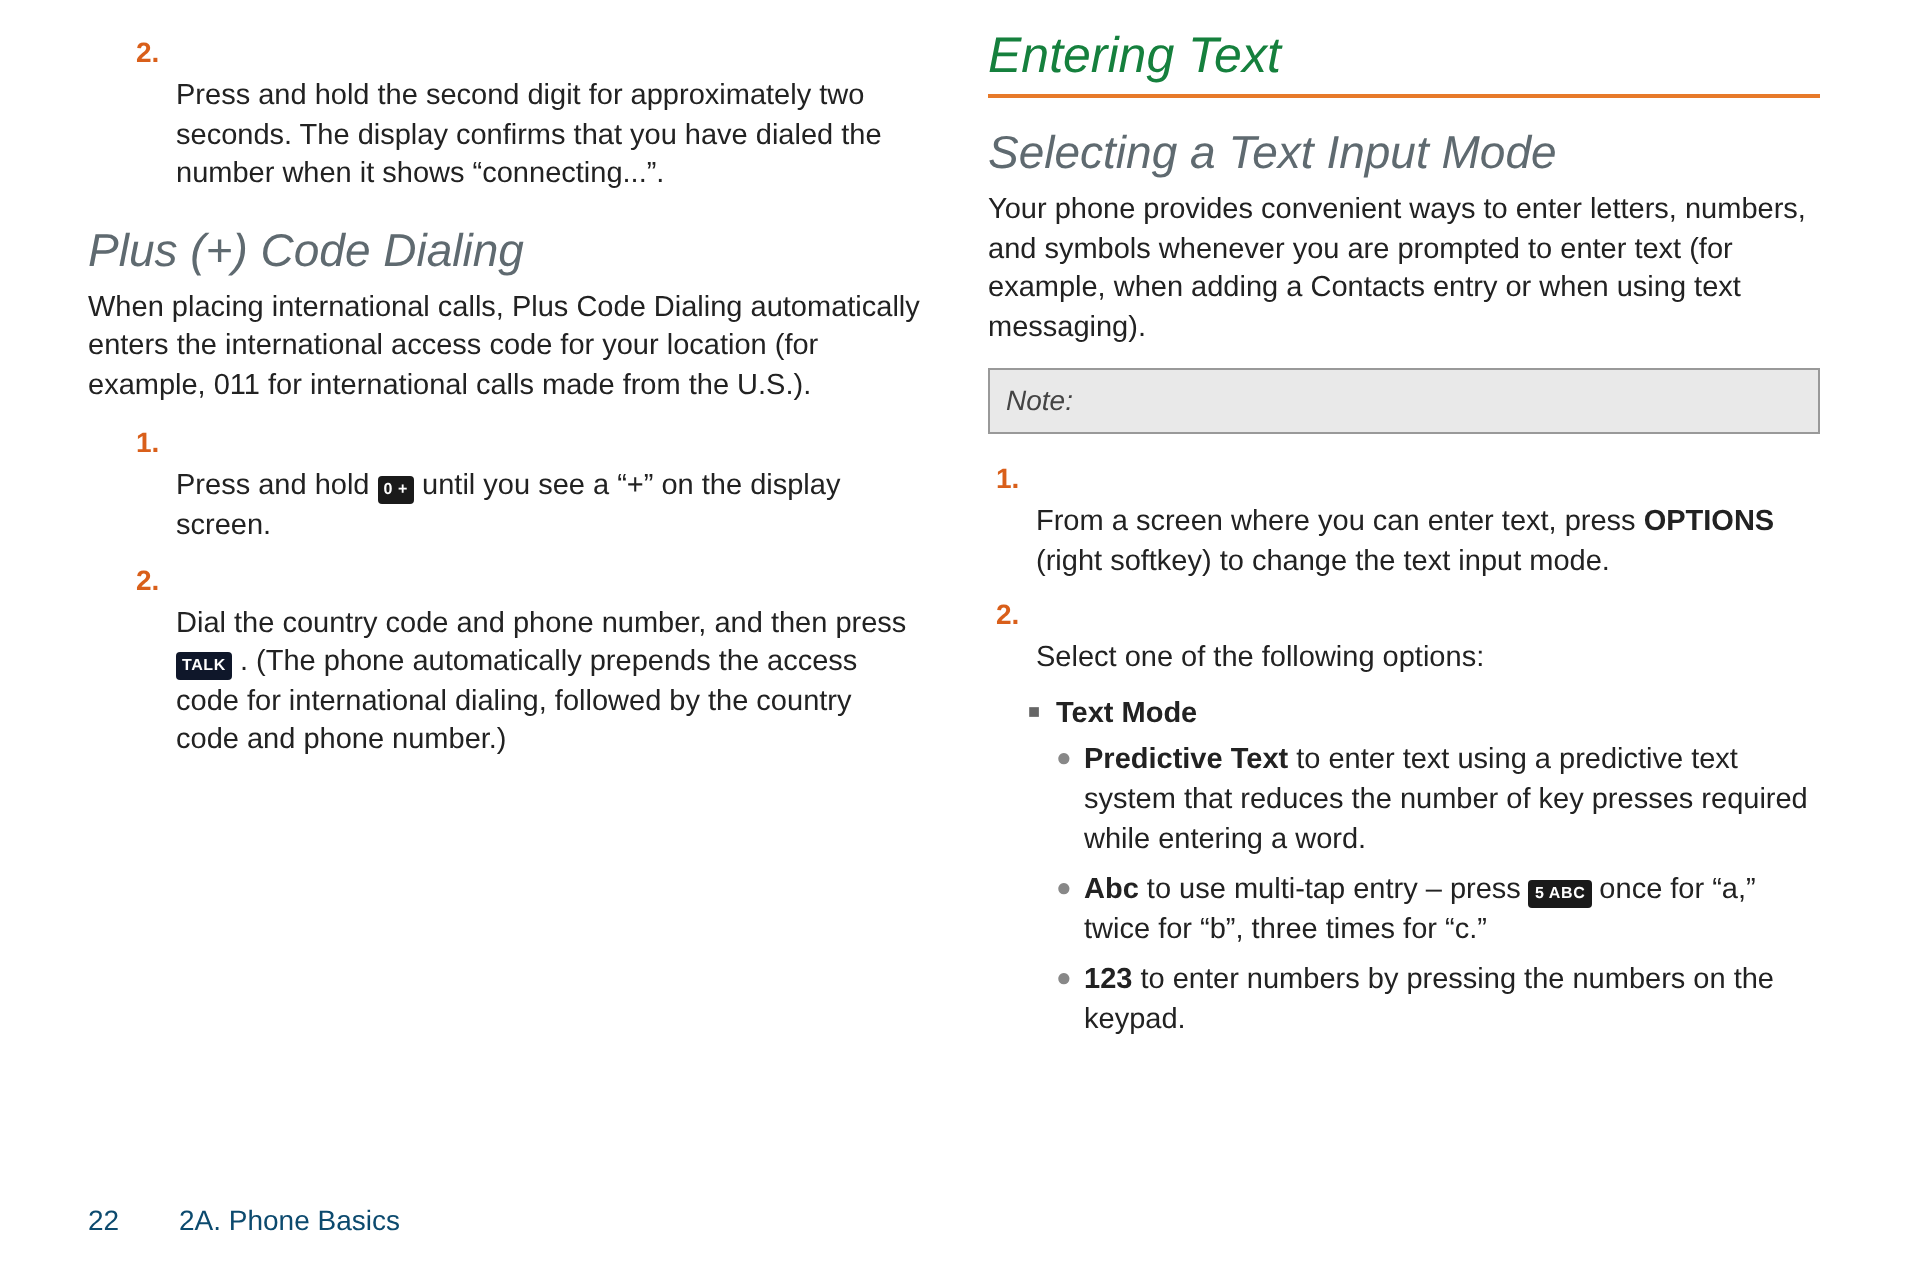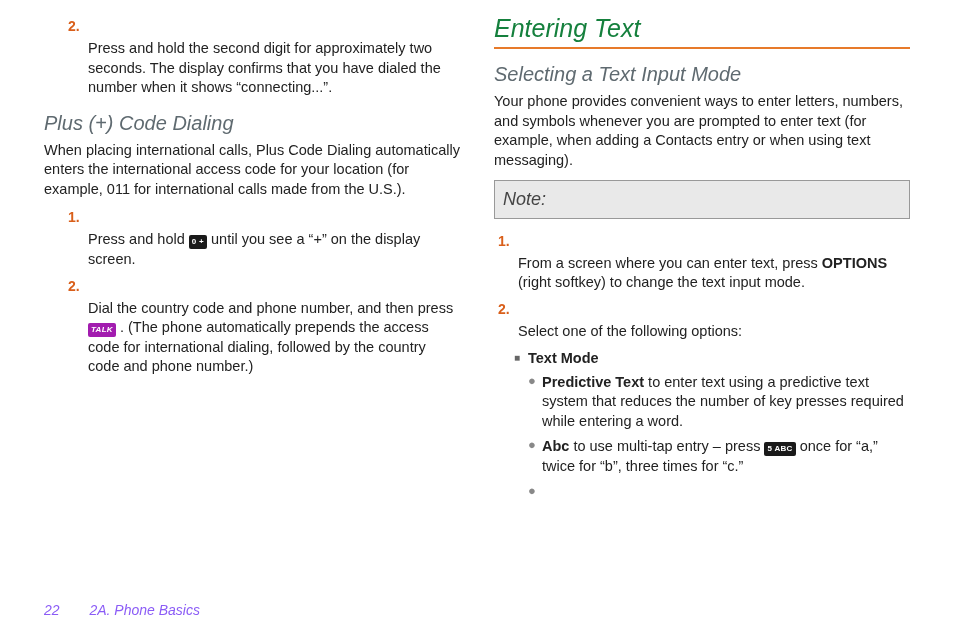--- a/index.html
+++ b/index.html
@@ -41,21 +41,21 @@
     padding-left: 4px;
   }
   .num-item .t {
     font-size: 14.5px;
     line-height: 1.35;
     margin-top: 21px;
   }
   .h2 {
     font-style: italic;
     color: #5f6a70;
-    font-size: 20px;
+    font-size: 23px;
     margin: 14px 0 6px 0;
   }
   .h1 {
     font-style: italic;
     color: #15803d;
     font-size: 25px;
     margin: 0 0 4px 0;
   }
   .rule-orange {
     height: 2px;
@@ -72,25 +72,25 @@
     vertical-align: 0;
     background: #1a1a1a;
     color: #fff;
     font-size: 8px;
     font-weight: bold;
     padding: 3px 3px;
     border-radius: 2px;
     line-height: 1;
     letter-spacing: 0.3px;
   }
-  .key.talk { background: #a21caf; font-style: italic; }
+  .key.talk { background: #0f172a; }
   .notebox {
     border: 1px solid #999;
     background: #e9e9e9;
-    font-size: 18px;
+    font-size: 14px;
     font-style: italic;
     padding: 6px 8px 6px 8px;
     color: #444;
     margin: 6px 0 14px 0;
     line-height: 1.35;
   }
   .notebox .nl { font-style: italic; }
   .notebox .row1 { display: flex; }
   .notebox .lead { flex-shrink: 0; width: 46px; }
   .sub-item {
@@ -122,22 +122,21 @@
     line-height: 1.25;
   }
   .sub2-item .bt2 {
     font-size: 14.5px;
     line-height: 1.35;
   }
   .bold { font-weight: bold; }
   .footer {
     padding-top: 20px;
     font-size: 14px;
-    font-style: italic;
-    color: #8b5cf6;
+    color: #0c4a6e;
   }
   .footer .pg { margin-right: 26px; }
 </style>
 </head>
 <body>
 
 <div class="page">
   <div class="columns">
 
     <div class="col">
@@ -212,20 +211,23 @@
 
       <div class="sub2-item">
         <div class="b2">●</div>
         <div class="bt2">
           <span class="bold">Abc</span><span> to use multi-tap entry – press </span><span class="key">5 ABC</span><span> once for “a,” twice for “b”, three times for “c.”</span>
         </div>
       </div>
 
       <div class="sub2-item">
         <div class="b2">●</div>
+        <div class="bt2">
+          <span class="bold">123</span><span> to enter numbers by pressing the numbers on the keypad.</span>
+        </div>
       </div>
 
     </div>
   </div>
 
   <div class="footer">
     <span class="pg">22</span>
     <span>2A. Phone Basics</span>
   </div>
 </div>

